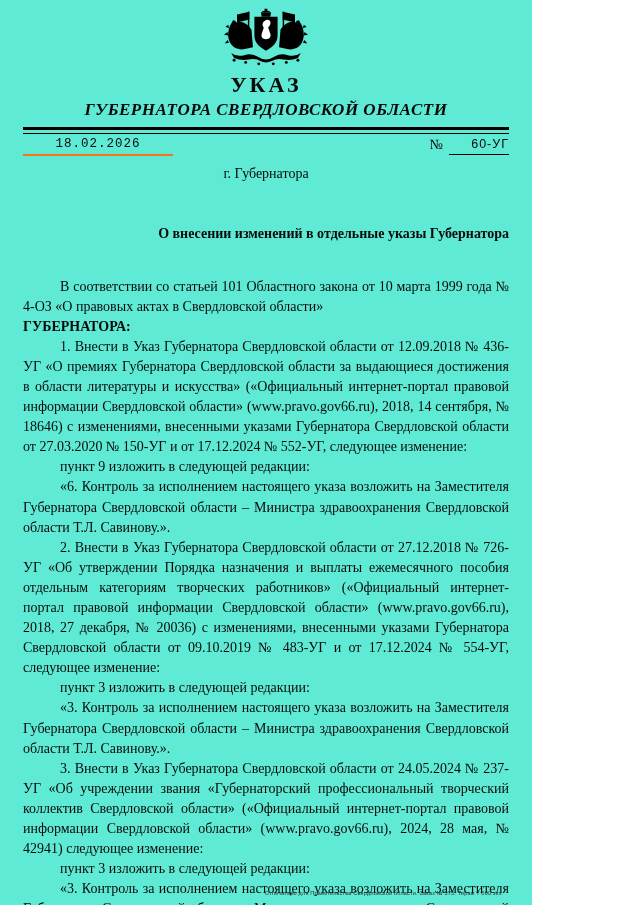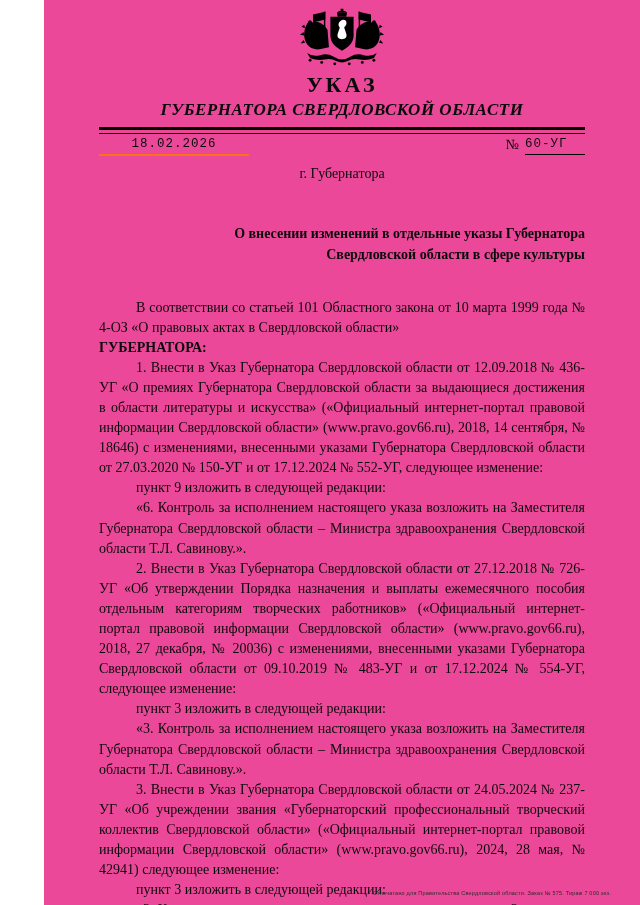--- a/index.html
+++ b/index.html
@@ -1,23 +1,22 @@
 <!DOCTYPE html>
 <html lang="ru"><head>
 <meta charset="utf-8">
 <style>
   html,body{margin:0;padding:0;background:#fff;}
   .page{
     position:relative;
-    width:596px;height:905px;
-    background:#ec4899;
+    width:532px;height:905px;
+    background:#5eead4;
     font-family:"Liberation Serif", serif;
     color:#0a0a0a;
     overflow:hidden;
-    margin-left:44px;
   }
   .header{ text-align:center; }
   .arms{ margin-top:8px; }
   .doc-type{
     font-size:22px;font-weight:bold;letter-spacing:3px;
     margin-top:3px;line-height:24px;
   }
   .issuer{
     font-size:17px;font-weight:bold;letter-spacing:0.5px;
     margin-top:3px;line-height:20px;font-style:italic;
@@ -37,23 +36,23 @@
     font-family:"Liberation Mono", monospace;
     font-size:12.5px;letter-spacing:1px;
     text-align:center;padding-bottom:3px;
   }
   .number-field{
     position:absolute;right:0;top:0;
     display:flex;align-items:flex-end;gap:6px;
   }
   .number-sign{ font-size:14px;padding-bottom:2px; }
   .number-value{
-    display:inline-block;width:60px;text-align:left;
+    display:inline-block;width:60px;text-align:right;
     border-bottom:1px solid #000;
-    font-family:Liberation Mono, monospace;
+    font-family:Liberation Sans, sans-serif;
     font-size:12.5px;letter-spacing:1px;padding-bottom:3px;
   }
   .city{ font-size:14px;margin-top:6px; }
   .title{
     font-size:14px;font-weight:bold;text-align:right;
     line-height:21px;margin:41px auto 0;width:486px;
   }
   .body-text{
     width:486px;margin:33px auto 0;
     font-size:14px;line-height:20.1px;
@@ -116,21 +115,20 @@
         <span class="number-sign">№</span>
         <span class="number-value">60-УГ</span>
       </div>
     </div>
 
     <div class="city">г. Губернатора</div>
   </div>
 
   <h1 class="title">
     <span>О внесении изменений в отдельные указы Губернатора</span><br>
-    <span>Свердловской области в сфере культуры</span>
   </h1>
 
   <div class="body-text">
       <p class="para indent">В соответствии со статьей 101 Областного закона от 10 марта 1999 года № 4-ОЗ «О правовых актах в Свердловской области»</p>
       <p class="para bold-label">ГУБЕРНАТОРА:</p>
       <p class="para indent">1. Внести в Указ Губернатора Свердловской области от 12.09.2018 № 436-УГ «О премиях Губернатора Свердловской области за выдающиеся достижения в области литературы и искусства» («Официальный интернет-портал правовой информации Свердловской области» (www.pravo.gov66.ru), 2018, 14 сентября, № 18646) с изменениями, внесенными указами Губернатора Свердловской области от 27.03.2020 № 150-УГ и от 17.12.2024 № 552-УГ, следующее изменение:</p>
       <p class="para indent">пункт 9 изложить в следующей редакции:</p>
       <p class="para indent">«6. Контроль за исполнением настоящего указа возложить на Заместителя Губернатора Свердловской области – Министра здравоохранения Свердловской области Т.Л. Савинову.».</p>
       <p class="para indent">2. Внести в Указ Губернатора Свердловской области от 27.12.2018 № 726-УГ «Об утверждении Порядка назначения и выплаты ежемесячного пособия отдельным категориям творческих работников» («Официальный интернет-портал правовой информации Свердловской области» (www.pravo.gov66.ru), 2018, 27 декабря, № 20036) с изменениями, внесенными указами Губернатора Свердловской области от 09.10.2019 № 483-УГ и от 17.12.2024 № 554-УГ, следующее изменение:</p>
       <p class="para indent">пункт 3 изложить в следующей редакции:</p>

